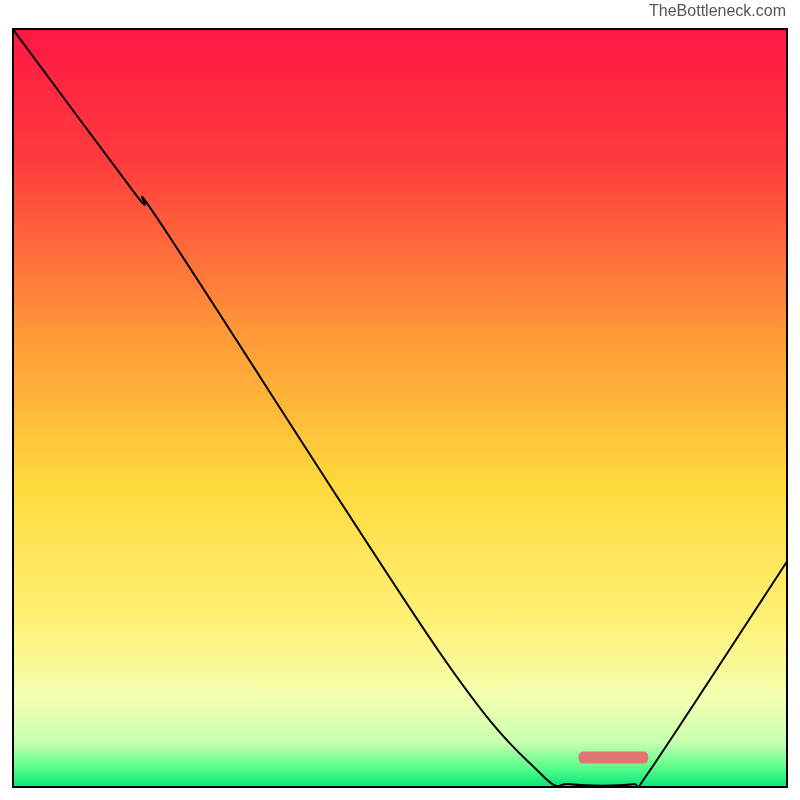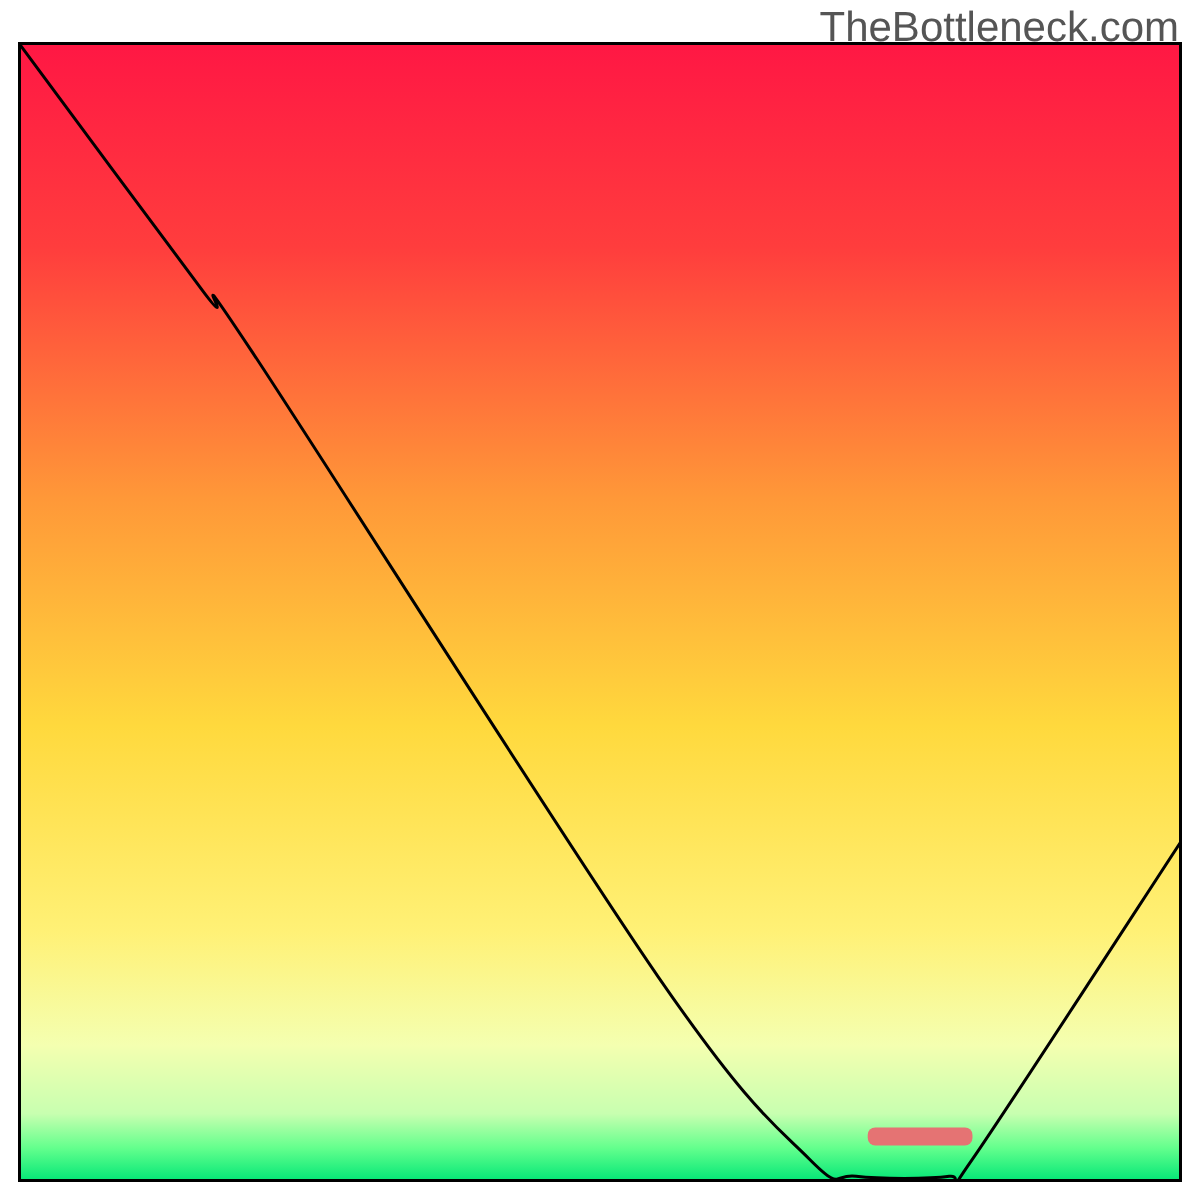--- a/index.html
+++ b/index.html
@@ -7,21 +7,21 @@
     width: 800px;
     height: 800px;
     background: #ffffff;
     position: relative;
     font-family: Arial, sans-serif;
   }
   .watermark {
     position: absolute;
     top: 2px;
     right: 14px;
-    font-size: 28px;
+    font-size: 16px;
     color: #555555;
     font-weight: normal;
     z-index: 10;
   }
   .chart-container {
     position: absolute;
     top: 28px;
     left: 12px;
     width: 776px;
     height: 760px;

